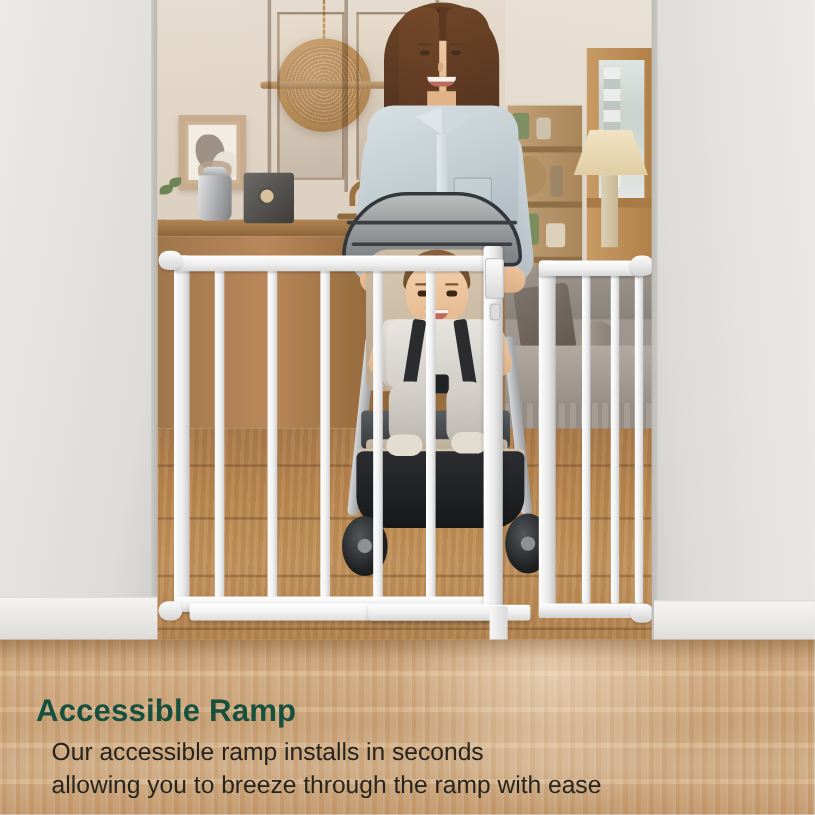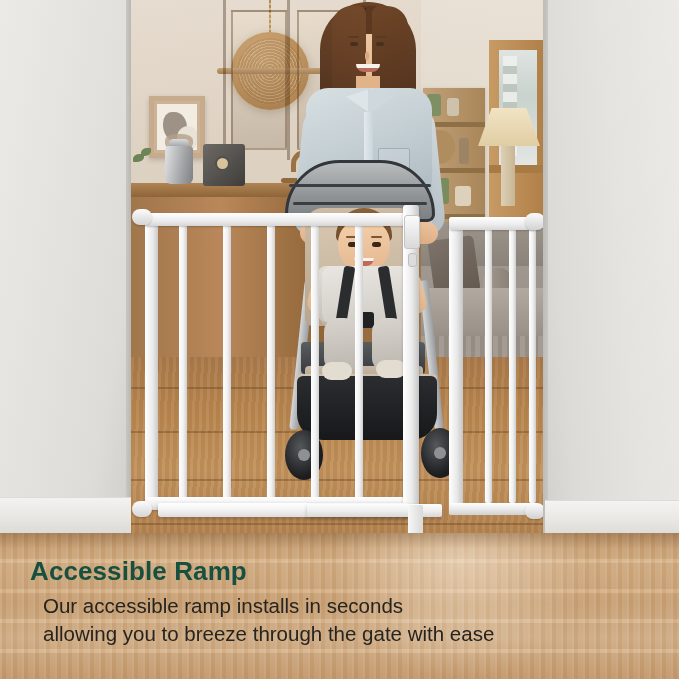--- a/index.html
+++ b/index.html
@@ -312,21 +312,21 @@
                  rgba(255,255,255,.05) 6px 11px),
               repeating-linear-gradient(180deg,
                  rgba(130,85,44,.10) 0 26px,
                  rgba(255,240,220,.10) 26px 30px),
               linear-gradient(180deg,#caa173 0%,#d7b288 22%,#cfa87c 48%,#d8b68f 72%,#c99f72 100%); }
   .floor-sheen { position:absolute; left:330px; top:533px; width:260px; height:146px;
             background:radial-gradient(ellipse at 50% 20%, rgba(255,246,232,.42), rgba(255,246,232,0) 70%); }
   .floor-shadow { position:absolute; left:0; top:533px; width:679px; height:16px;
             background:linear-gradient(180deg, rgba(95,62,30,.28), rgba(95,62,30,0)); }
 
-  .caption { position:absolute; left:30px; top:557px; width:620px; }
+  .caption { position:absolute; left:30px; top:578px; width:620px; }
   .cap-title { font-size:26px; font-weight:700; color:#17503F; letter-spacing:.1px;
             line-height:1.1; margin-bottom:6px; }
   .cap-body { font-size:20.5px; font-weight:400; color:#26241f; line-height:1.38; }
   .cap-line { display:block;margin-left:13px; }
 </style>
 </head>
 <body>
 
 <div id="stage">
 
@@ -523,17 +523,17 @@
   </div>
 
   <div class="floor"></div>
   <div class="floor-sheen"></div>
   <div class="floor-shadow"></div>
 
   <div class="caption">
     <div class="cap-title">Accessible Ramp</div>
     <div class="cap-body">
       <span class="cap-line">Our accessible ramp installs in seconds</span>
-      <span class="cap-line">allowing you to breeze through the gate with ease</span>
+      <span class="cap-line">allowing you to breeze through the ramp with ease</span>
     </div>
   </div>
 
 </div>
 
 </body></html>

